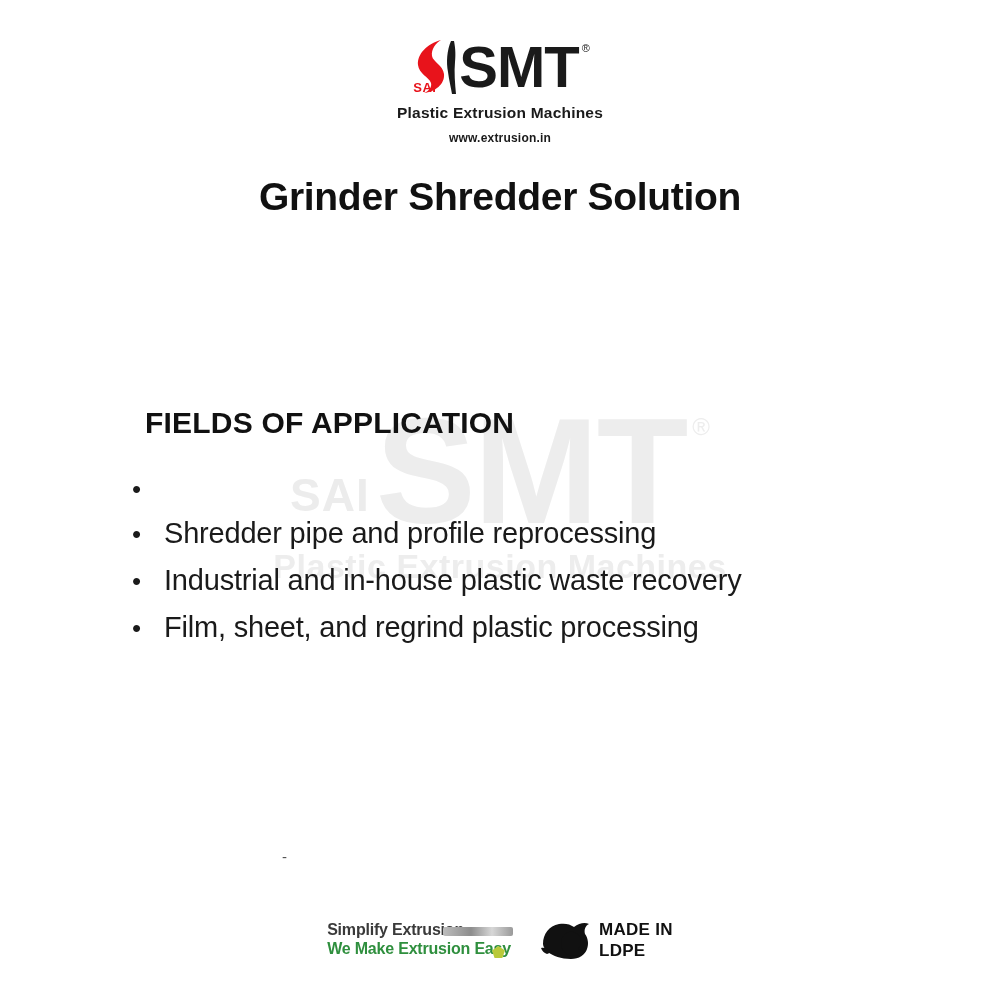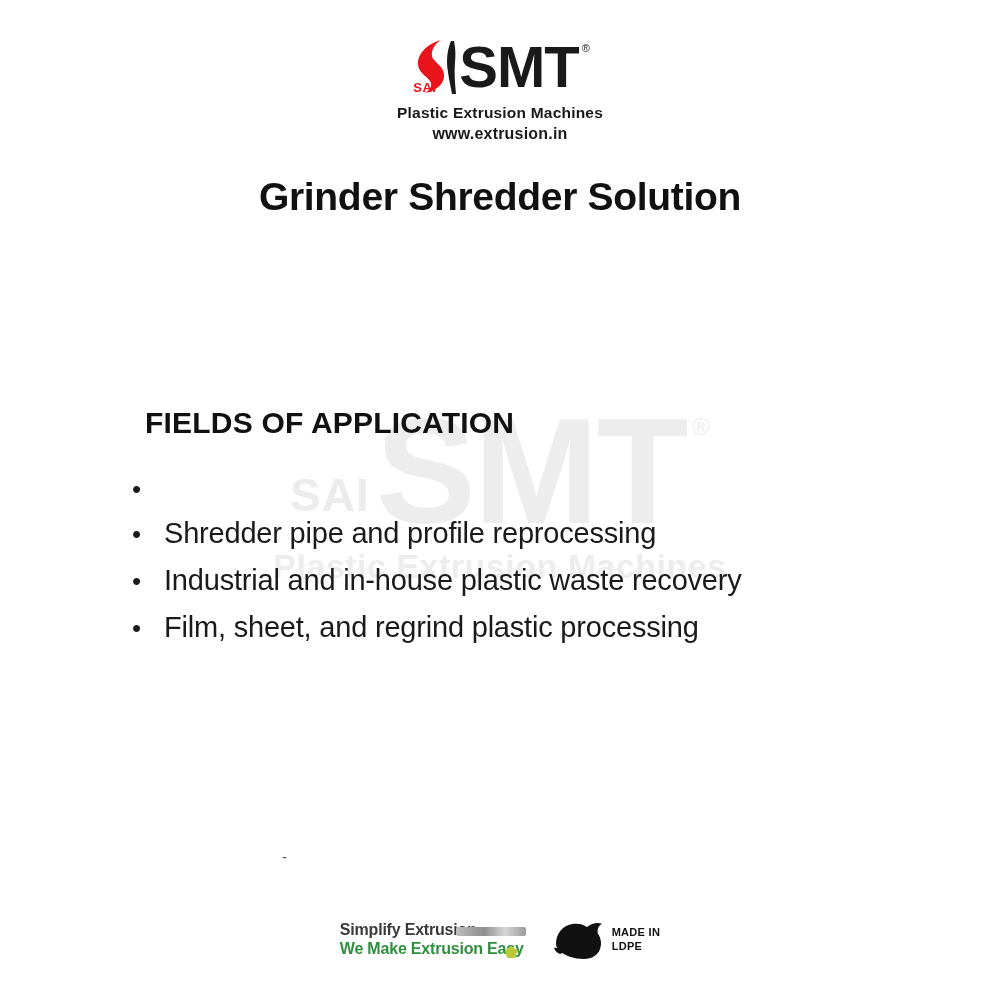--- a/index.html
+++ b/index.html
@@ -107,24 +107,24 @@
   }
   .logo-tag {
     color: #1a1a1a;
     font-size: 15.5px;
     font-weight: bold;
     letter-spacing: 0.2px;
     margin-top: 4px;
   }
   .logo-url {
     color: #1a1a1a;
-    font-size: 16px;
+    font-size: 12px;
     font-weight: bold;
     letter-spacing: 0.2px;
-    margin-top: 3px;
+    margin-top: 9px;
   }
 
   
   .title {
     position: absolute;
     top: 172px;
     left: 0; right: 0;
     text-align: center;
     color: #111111;
     font-size: 39px;
@@ -231,21 +231,21 @@
     align-items: center;
     gap: 6px;
   }
   .lion {
     width: 54px;
     height: 44px;
     position: relative;
   }
   .mii-text {
     color: #111;
-    font-size: 11px;
+    font-size: 17px;
     font-weight: bold;
     line-height: 1.25;
     letter-spacing: 0.3px;
   }
 </style>
 </head>
 <body>
 
 <div class="page">
 

